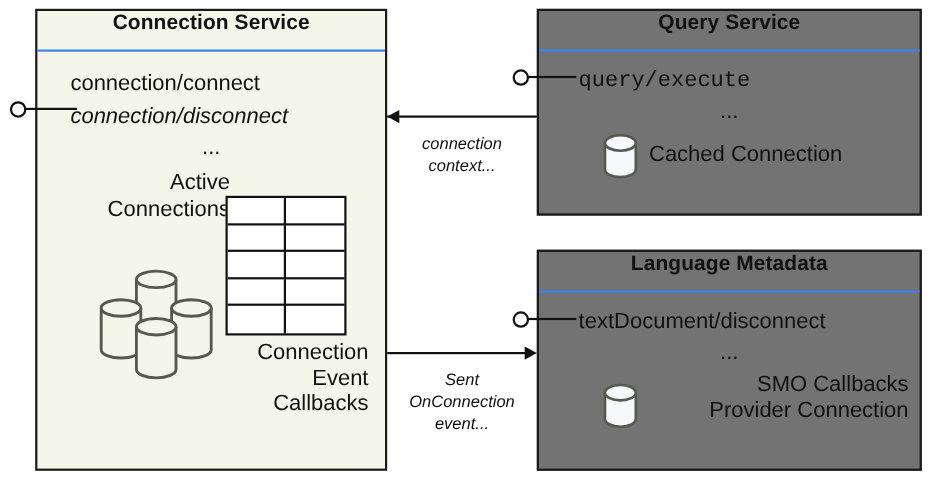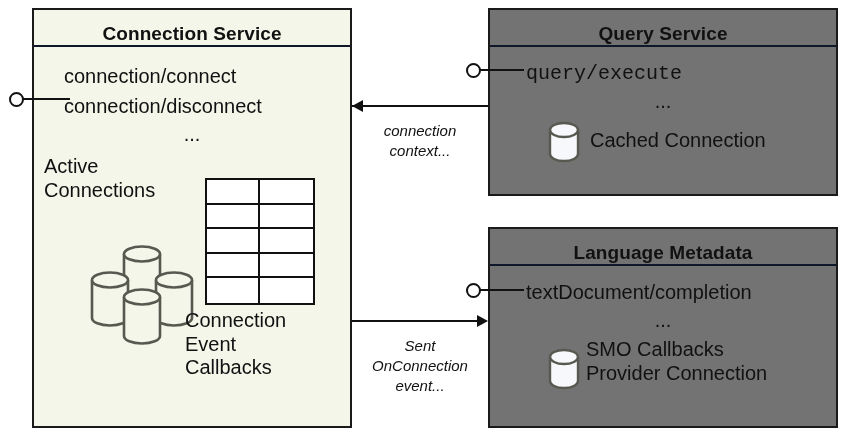--- a/index.html
+++ b/index.html
@@ -1,22 +1,22 @@
 <!DOCTYPE html>
 <html><head>
 <meta charset="utf-8">
 <style>
   html,body{margin:0;padding:0;background:#ffffff;}
   body{width:846px;height:436px;overflow:hidden;font-family:"Liberation Sans",sans-serif;}
   #canvas{position:relative;width:846px;height:436px;}
 
   .box{position:absolute;box-sizing:border-box;border:2px solid #1a1a1a;}
   .box-header{position:absolute;left:0;right:0;top:0;height:37px;
-              display:flex;align-items:flex-end;justify-content:center;
-              border-bottom:2px solid #0f172a;box-sizing:border-box;}
+              display:flex;align-items:flex-start;justify-content:center;
+              border-bottom:2px solid #3b82f6;box-sizing:border-box;}
   .box-title{font-size:19px;font-weight:bold;color:#111111;letter-spacing:0.1px;}
   .box-body{position:absolute;left:0;right:0;top:37px;bottom:0;padding-left:32px;}
 
   .conn-box{background:#f3f6e9;}
   .svc-box{background:#737373;}
 
   .iface-line{font-size:20px;color:#111111;white-space:nowrap;}
   .ellipsis{font-size:20px;color:#111111;text-align:center;}
 
   
@@ -35,37 +35,37 @@
   .arrow-label{position:absolute;font-style:italic;font-size:15px;color:#111111;
                text-align:center;line-height:1.32;}
 
   
   .grid-icon{position:absolute;border:2px solid #111111;box-sizing:border-box;
              background:#ffffff;display:grid;}
   .grid-cell{border-right:2px solid #111111;border-bottom:2px solid #111111;box-sizing:border-box;}
   .grid-cell.lastcol{border-right:none;}
   .grid-cell.lastrow{border-bottom:none;}
 
-  .caption{position:absolute;text-align:left;font-size:20px;color:#111111;line-height:1.18;}
+  .caption{position:absolute;text-align:right;font-size:20px;color:#111111;line-height:1.18;}
   .db-label{font-size:20px;color:#111111;}
 </style>
 </head>
 <body>
 
 <div id="canvas">
 
   <div class="box conn-box" style="left:32px;top:8px;width:320px;height:420px;">
     <div class="box-header">
       <span class="box-title">Connection Service</span>
     </div>
     <div class="box-body">
 
       <div class="iface-line" style="position:absolute;left:30px;top:18px;">connection/connect</div>
 
-      <div class="iface-line" style="position:absolute;left:30px;top:48px;">connection/disconnect</div>
+      <div class="iface-line" style="position:absolute;left:30px;top:48px;font-style:italic;">connection/disconnect</div>
 
       <div class="ellipsis" style="position:absolute;left:0;right:0;top:76px;">...</div>
 
       <div class="caption" style="left:10px;top:108px;width:165px;">
         <div>Active</div>
         <div>Connections</div>
       </div>
 
       <svg style="position:absolute;left:50px;top:185px;" width="122" height="115" viewBox="0 0 122 115">
         <g fill="#f3f6e9" stroke="#57584f" stroke-width="2.6">
@@ -138,21 +138,21 @@
     <div class="ball"></div>
     <div class="stem" style="left:13px;width:45px;"></div>
   </div>
 
   <div class="box svc-box" style="left:488px;top:227px;width:350px;height:201px;">
     <div class="box-header">
       <span class="box-title">Language Metadata</span>
     </div>
     <div class="box-body">
 
-      <div class="iface-line" style="position:absolute;left:36px;top:15px;">textDocument/completion</div>
+      <div class="iface-line" style="position:absolute;left:36px;top:15px;">textDocument/disconnect</div>
 
       <div class="ellipsis" style="position:absolute;left:0;right:0;top:43px;">...</div>
 
       <svg style="position:absolute;left:57px;top:81px;" width="34" height="44" viewBox="0 0 34 44">
         <g fill="#f7f8fb" stroke="#57584f" stroke-width="2.4">
           <path d="M3,10 L3,34 A14,7 0 0 0 31,34 L31,10"></path>
           <ellipse cx="17" cy="10" rx="14" ry="7"></ellipse>
         </g>
       </svg>
 

